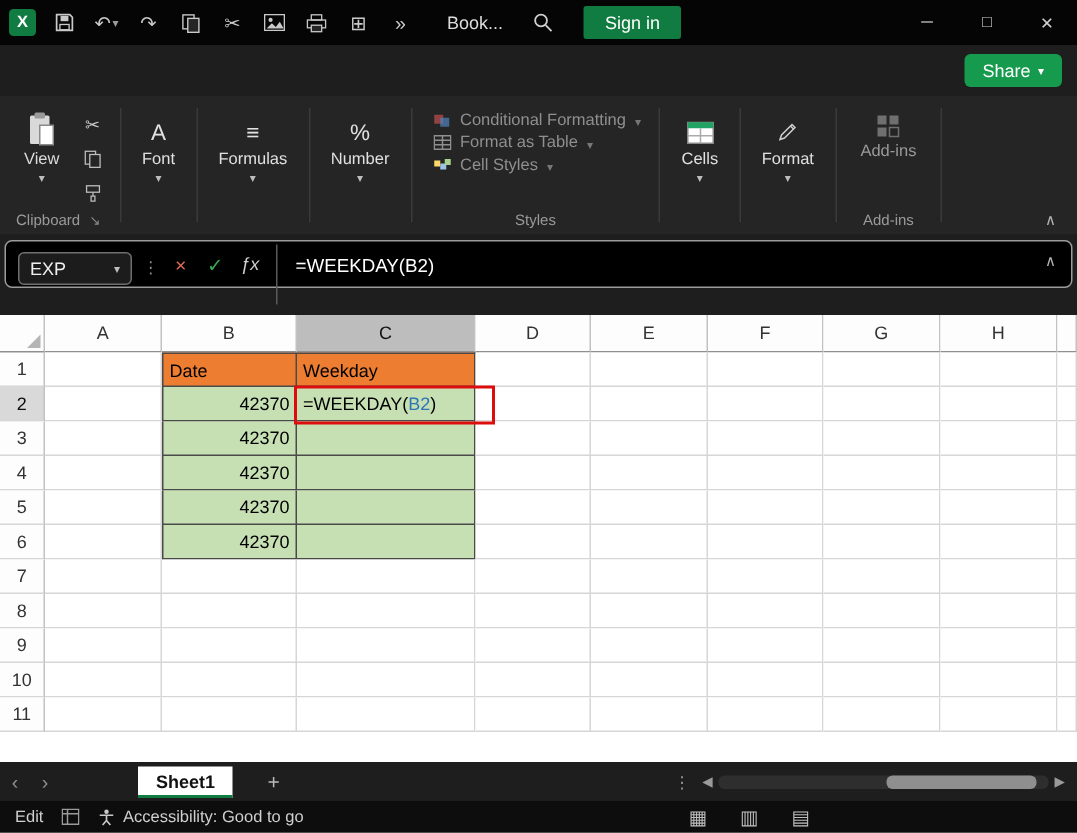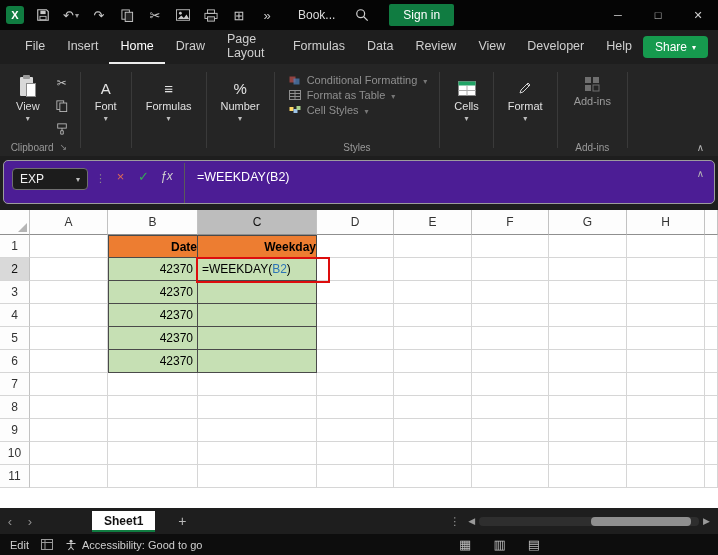--- a/index.html
+++ b/index.html
@@ -44,21 +44,21 @@
   .colbtn .clabel { font-size:11px; color:#e0e0e0; }
   .colbtn .chev { font-size:8px; color:#bdbdbd; }
   .styles-rows { display:flex; flex-direction:column; gap:3px; padding:10px 10px 0 12px; }
   .srow { display:flex; align-items:flex-end; gap:6px; color:#8f8f8f; font-size:11px; }
   .srow .chev { font-size:8px; color:#777; }
   .addin-btn { display:flex; flex-direction:column; align-items:center; gap:3px; padding:12px 14px 0 14px; color:#9a9a9a; font-size:11px; }
   .ribbon-collapse { position:absolute; right:14px; bottom:3px; color:#b5b5b5; font-size:10px; }
 
   
   .fbar-wrap { height:54px; background:#1e1e1e; padding:4px 3px 6px 3px; flex:none; }
-  .fbar { height:44px; background:#4c1d95; border:1px solid #9c9c9c; border-radius:5px; display:flex; align-items:flex-start; position:relative; }
+  .fbar { height:32px; background:#000000; border:1px solid #9c9c9c; border-radius:5px; display:flex; align-items:flex-start; position:relative; }
   .namebox { margin:7px 4px 0 8px; width:76px; border:1px solid #6f6f6f; border-radius:4px; padding:3px 7px; color:#f0f0f0; font-size:12px; display:flex; justify-content:space-between; align-items:center; background:#1c1c1c; }
   .namebox .chev { font-size:8px; color:#bdbdbd; }
   .fdots { color:#8a8a8a; margin:11px 3px 0 3px; font-size:11px; }
   .fbtn { width:23px; margin-top:8px; text-align:center; font-size:13px; }
   .fbtn.cancel { color:#e06a55; }
   .fbtn.enter { color:#35ab57; }
   .fbtn.fx { color:#d0d0d0; font-style:italic; font-size:12px; }
   .ftext-area { border-left:1px solid #5a5a5a; margin-left:6px; margin-top:2px; height:40px; flex:1; padding:7px 0 0 12px; color:#fff; font-size:12.5px; }
   .fbar-collapse { position:absolute; right:10px; top:7px; color:#b5b5b5; font-size:10px; }
 
@@ -67,21 +67,21 @@
   .grow { display:flex; }
   .gc { flex:none; height:23px; line-height:22px; font-size:12px; color:#000; background:#fff; border-right:1px solid #d6d6d6; border-bottom:1px solid #d6d6d6; overflow:hidden; white-space:nowrap; }
   .gh { height:25px; line-height:25px; text-align:center; color:#333; border-right:1px solid #c2c2c2; border-bottom:1px solid #8f8f8f; background:#fdfdfd; }
   .gh.colactive { background:#bdbdbd; color:#111; }
   .rh { text-align:center; color:#333; background:#fdfdfd; border-right:1px solid #c2c2c2; }
   .rh.rowactive { background:#d9d9d9; color:#111; }
   .corner { position:relative; }
   .corner::after { content:""; position:absolute; right:2px; bottom:2px; border-left:9px solid transparent; border-bottom:9px solid #b5b5b5; }
   .c-orange { background:var(--header-fill,#ED7D31); }
   .c-green { background:var(--data-fill,#C6E0B4); }
-  .bold { font-weight:bold;text-align:right; }
+  .bold { font-weight:normal; }
   .al { padding-left:4px; }
   .ar { text-align:right; padding-right:4px; }
   .rb-r { border-right-color:#4a4a4a; }
   .rb-b { border-bottom-color:#4a4a4a; }
   .rb-l { border-left:1px solid #4a4a4a; }
   .rb-t { border-top:1px solid #4a4a4a; }
   .f-ref { color:var(--ref-blue,#2E75B6); }
   .redbox { position:absolute; left:196px; top:47px; width:134px; height:26px; border:2px solid var(--highlight-red,#DD0D0D); pointer-events:none; z-index:5; }
 
   
@@ -167,33 +167,20 @@
       <button class="signin">Sign in</button>
     </div>
     <div class="tb-ctl">
       <span class="wbtn">─</span>
       <span class="wbtn">□</span>
       <span class="wbtn">✕</span>
     </div>
   </div>
 
   <div class="menubar">
-    <div class="mtabs">
-        <span class="mtab">File</span>
-        <span class="mtab">Insert</span>
-        <span class="mtab active">Home</span>
-        <span class="mtab">Draw</span>
-        <span class="mtab">Page Layout</span>
-        <span class="mtab">Formulas</span>
-        <span class="mtab">Data</span>
-        <span class="mtab">Review</span>
-        <span class="mtab">View</span>
-        <span class="mtab">Developer</span>
-        <span class="mtab">Help</span>
-      </div>
     <button class="share-btn">
       <span>Share</span>
       <span class="chev">▾</span>
     </button>
   </div>
 
   <div class="ribbon">
     <div class="rgroup">
       <div class="clip-top">
         <div class="paste-btn">

